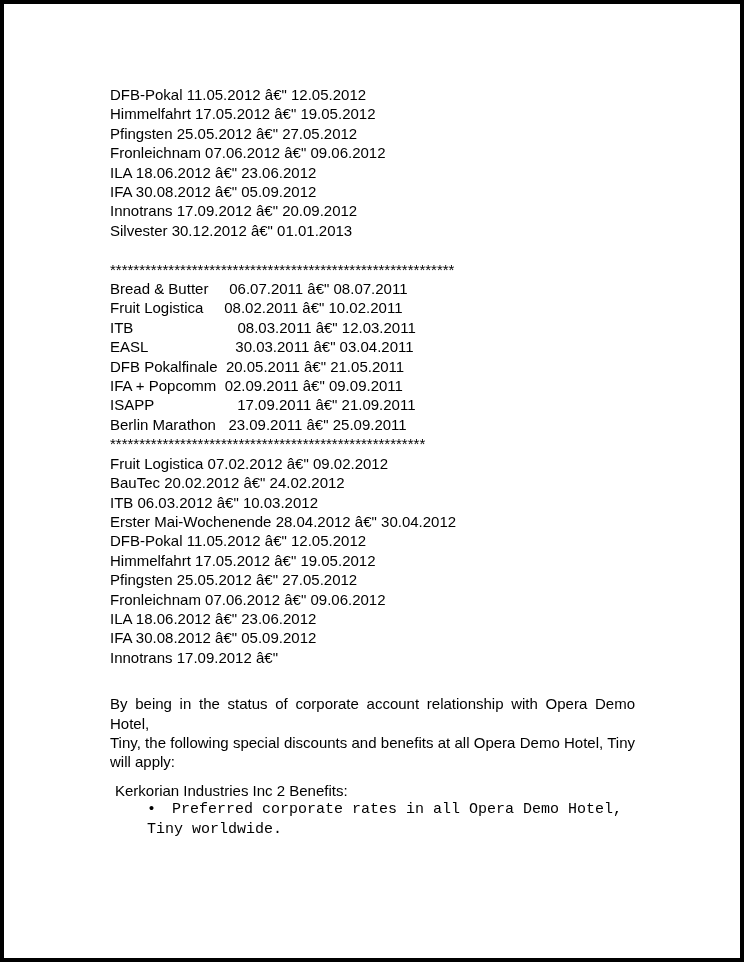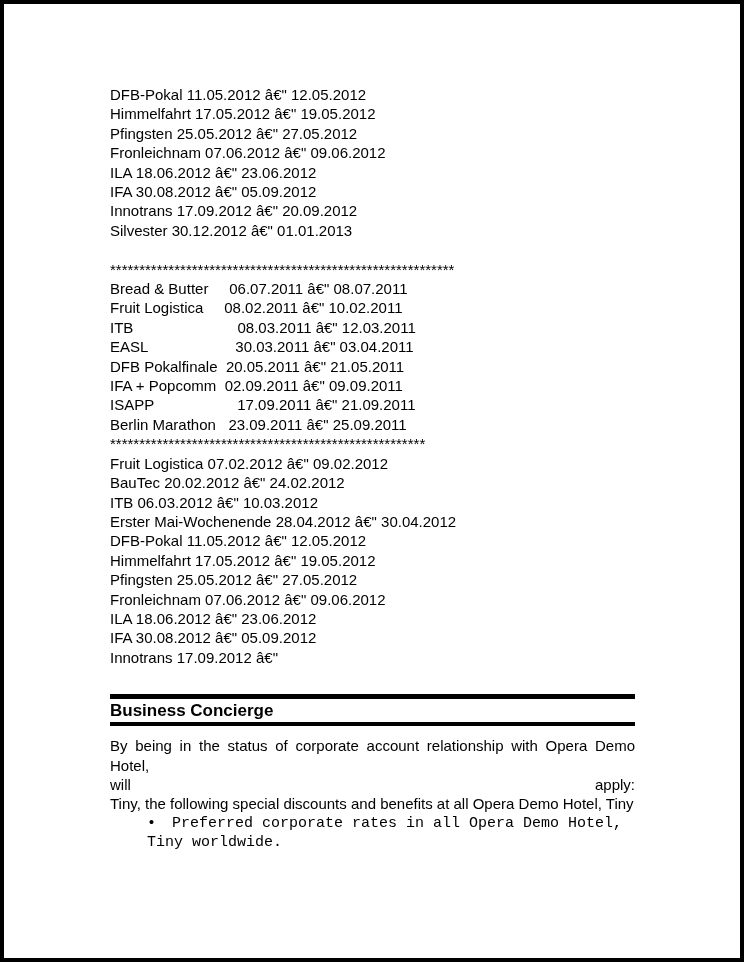--- a/index.html
+++ b/index.html
@@ -106,30 +106,28 @@
         <div class="line">DFB-Pokal 11.05.2012 â€" 12.05.2012</div>
         <div class="line">Himmelfahrt 17.05.2012 â€" 19.05.2012</div>
         <div class="line">Pfingsten 25.05.2012 â€" 27.05.2012</div>
         <div class="line">Fronleichnam 07.06.2012 â€" 09.06.2012</div>
         <div class="line">ILA 18.06.2012 â€" 23.06.2012</div>
         <div class="line">IFA 30.08.2012 â€" 05.09.2012</div>
         <div class="line">Innotrans 17.09.2012 â€"</div>
       </div>
 
     <div class="section">
-      <div class="heading-box">
-        <h2>Business Concierge</h2>
-      </div>
 
       <div class="para">
           <div class="pline">By being in the status of corporate account relationship with Opera Demo Hotel,</div>
+          <div class="pline">Tiny, the following special discounts and benefits at all Opera Demo Hotel, Tiny</div>
           <div class="pline">will apply:</div>
-          <div class="pline">Tiny, the following special discounts and benefits at all Opera Demo Hotel, Tiny</div>
         </div>
 
+      <div class="benefits-heading">Kerkorian Industries Inc 2 Benefits:</div>
 
       <div class="bullet-row">
         <span class="bullet">•</span><span>Preferred corporate rates in all Opera Demo Hotel, Tiny worldwide.</span>
       </div>
     </div>
 
   </div>
 </div>
 
 </body></html>

